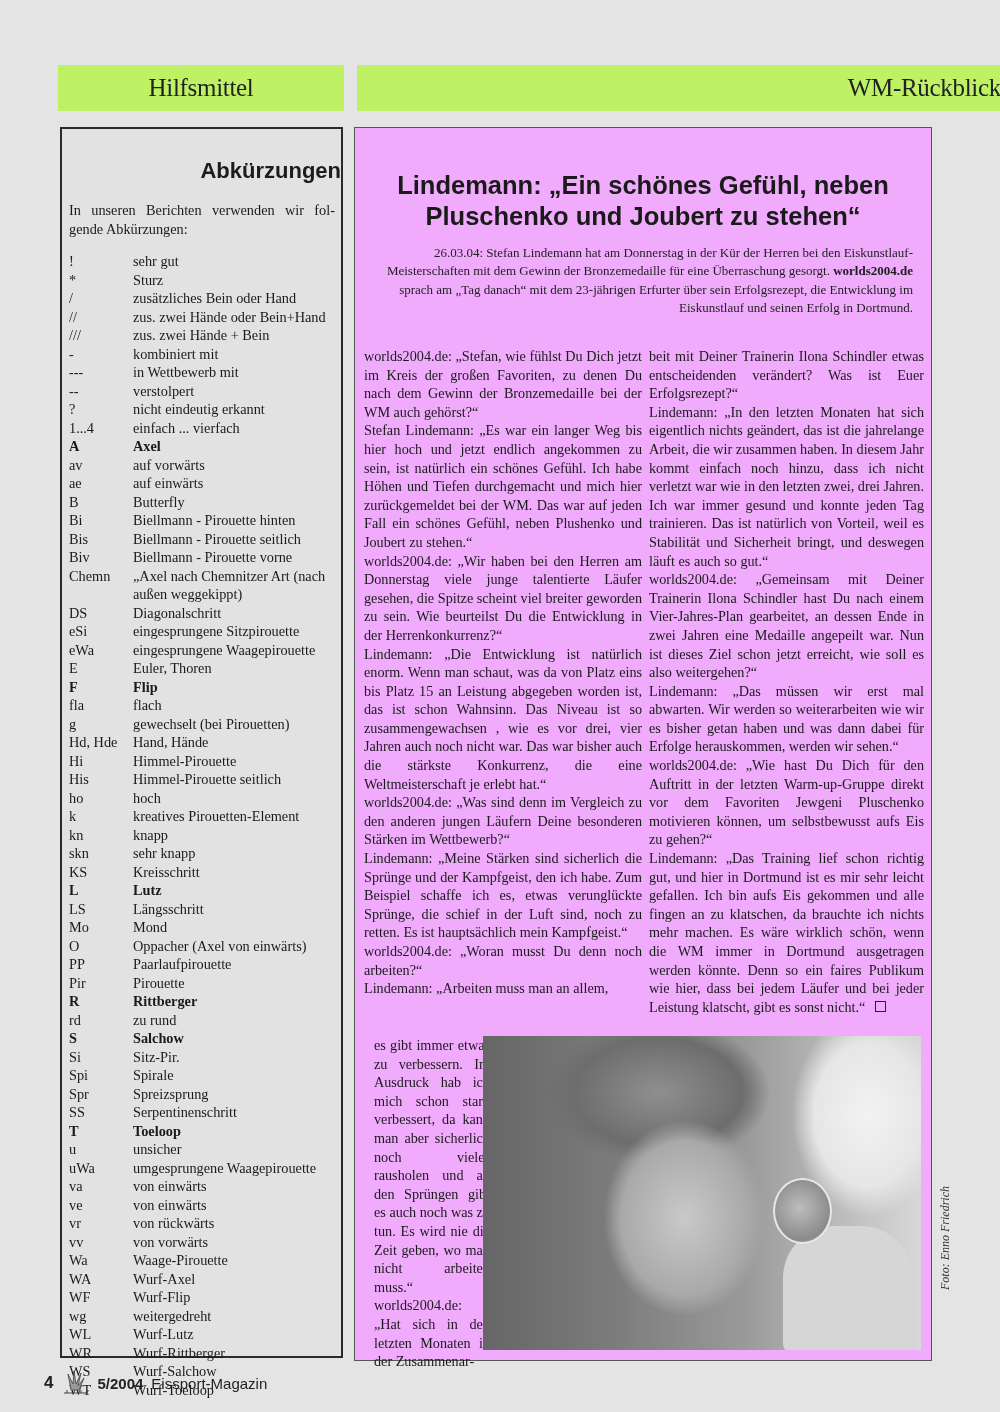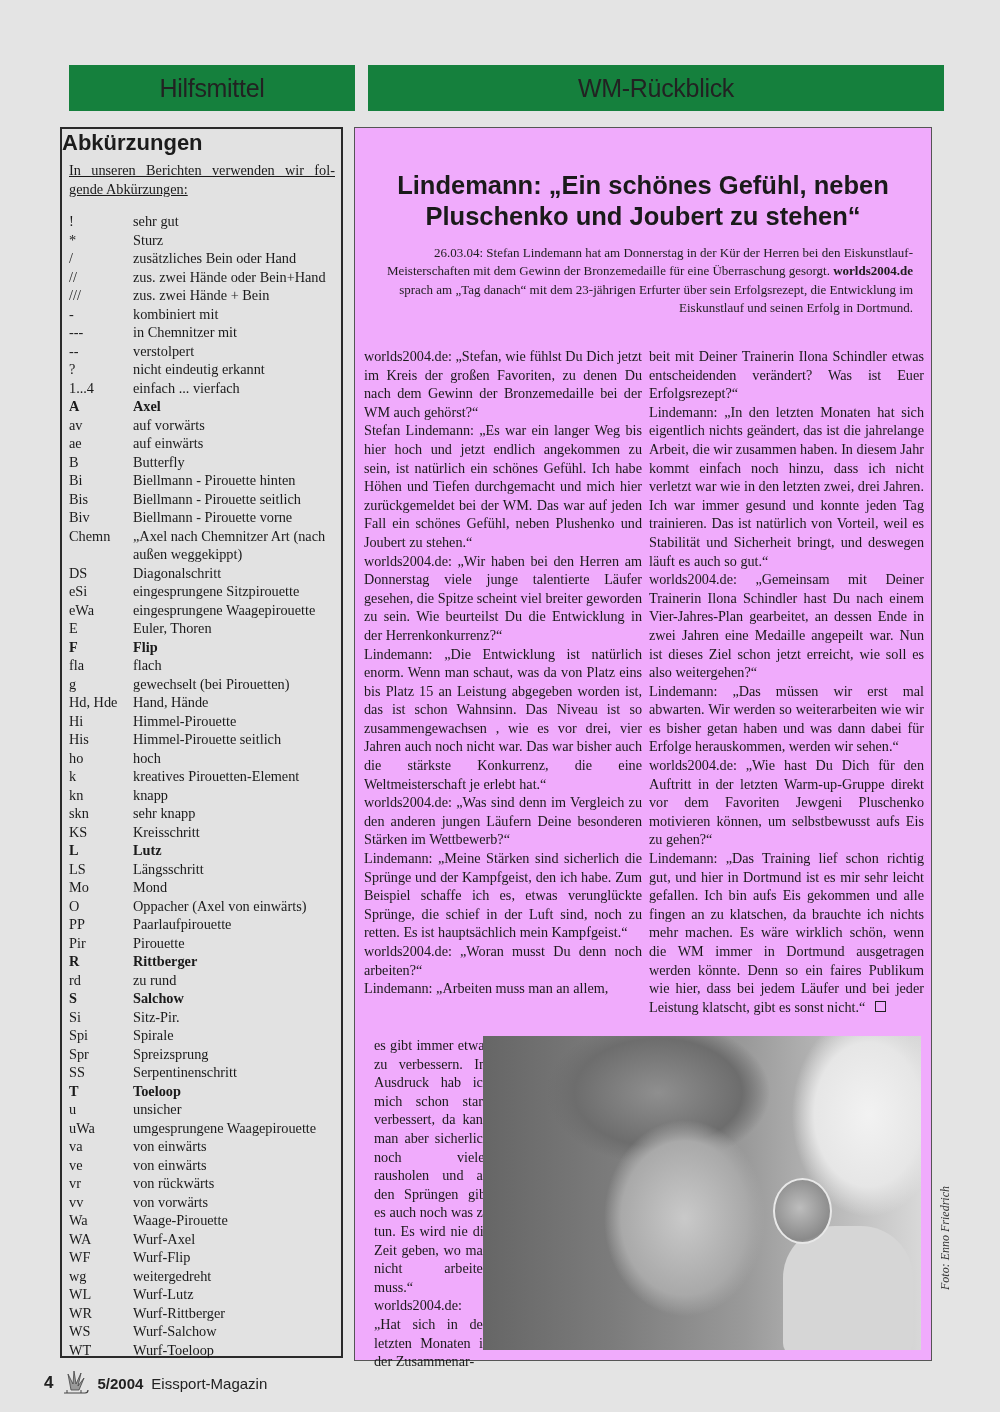--- a/index.html
+++ b/index.html
@@ -2,40 +2,39 @@
 <html><head>
 <meta charset="utf-8">
 <style>
   html, body { margin:0; padding:0; }
   body {
     width:1000px; height:1412px; position:relative; overflow:hidden;
     background:#e4e4e4;
     font-family:"Liberation Serif", serif; color:#1a1a1a;
   }
   .section-bar {
-    position:absolute; top:65px; height:46px; background:#15803d;
+    position:absolute; top:65px; height:46px; background:#bef264;
     display:flex; align-items:center; justify-content:center;
-    font-family:Liberation Sans, sans-serif; font-size:25px; color:#222;
+    font-family:Liberation Serif, serif; font-size:25px; color:#222;
     letter-spacing:-0.3px;
-    margin-left:11px;
   }
   #bar-left { left:58px; width:286px; }
-  #bar-right { left:357px; width:576px; }
+  #bar-right { left:357px; width:644px;justify-content:flex-end; }
 
   
   .abbr-box {
     position:absolute; left:60px; top:127px; width:279px; height:1227px;
     border:2px solid #2a2a2a; background:#e2e2e2; box-sizing:content-box;
   }
   .abbr-title {
-    text-align:left; font-family:"Liberation Sans", sans-serif; font-weight:bold;
-    font-size:22px; margin-top:0; line-height:28px; color:#1c1c1c;
+    text-align:right; font-family:"Liberation Sans", sans-serif; font-weight:bold;
+    font-size:22px; margin-top:28px; line-height:28px; color:#1c1c1c;
   }
   .abbr-intro {
-    font-size:14.3px; line-height:18.5px; padding:0 6px 0 7px; text-align:justify; margin-top:4px;text-decoration:underline;
+    font-size:14.3px; line-height:18.5px; padding:0 6px 0 7px; text-align:justify; margin-top:16px;
   }
   .abbr-list { margin:0; padding:0 4px 0 7px; list-style:none; }
   .abbr-row { display:flex; font-size:14.3px; line-height:18.5px; }
   .abbr-row .k { width:64px; flex:none; }
   .abbr-row .v { flex:1; }
   .abbr-row.bold { font-weight:bold; }
 
   
   .article {
     position:absolute; left:354px; top:127px; width:578px; height:1234px;
@@ -127,21 +126,21 @@
       <li class="abbr-row">
         <span class="k">///</span>
         <span class="v">zus. zwei Hände + Bein</span>
       </li>
       <li class="abbr-row">
         <span class="k">-</span>
         <span class="v">kombiniert mit</span>
       </li>
       <li class="abbr-row">
         <span class="k">---</span>
-        <span class="v">in Chemnitzer mit</span>
+        <span class="v">in Wettbewerb mit</span>
       </li>
       <li class="abbr-row">
         <span class="k">--</span>
         <span class="v">verstolpert</span>
       </li>
       <li class="abbr-row">
         <span class="k">?</span>
         <span class="v">nicht eindeutig erkannt</span>
       </li>
       <li class="abbr-row">

